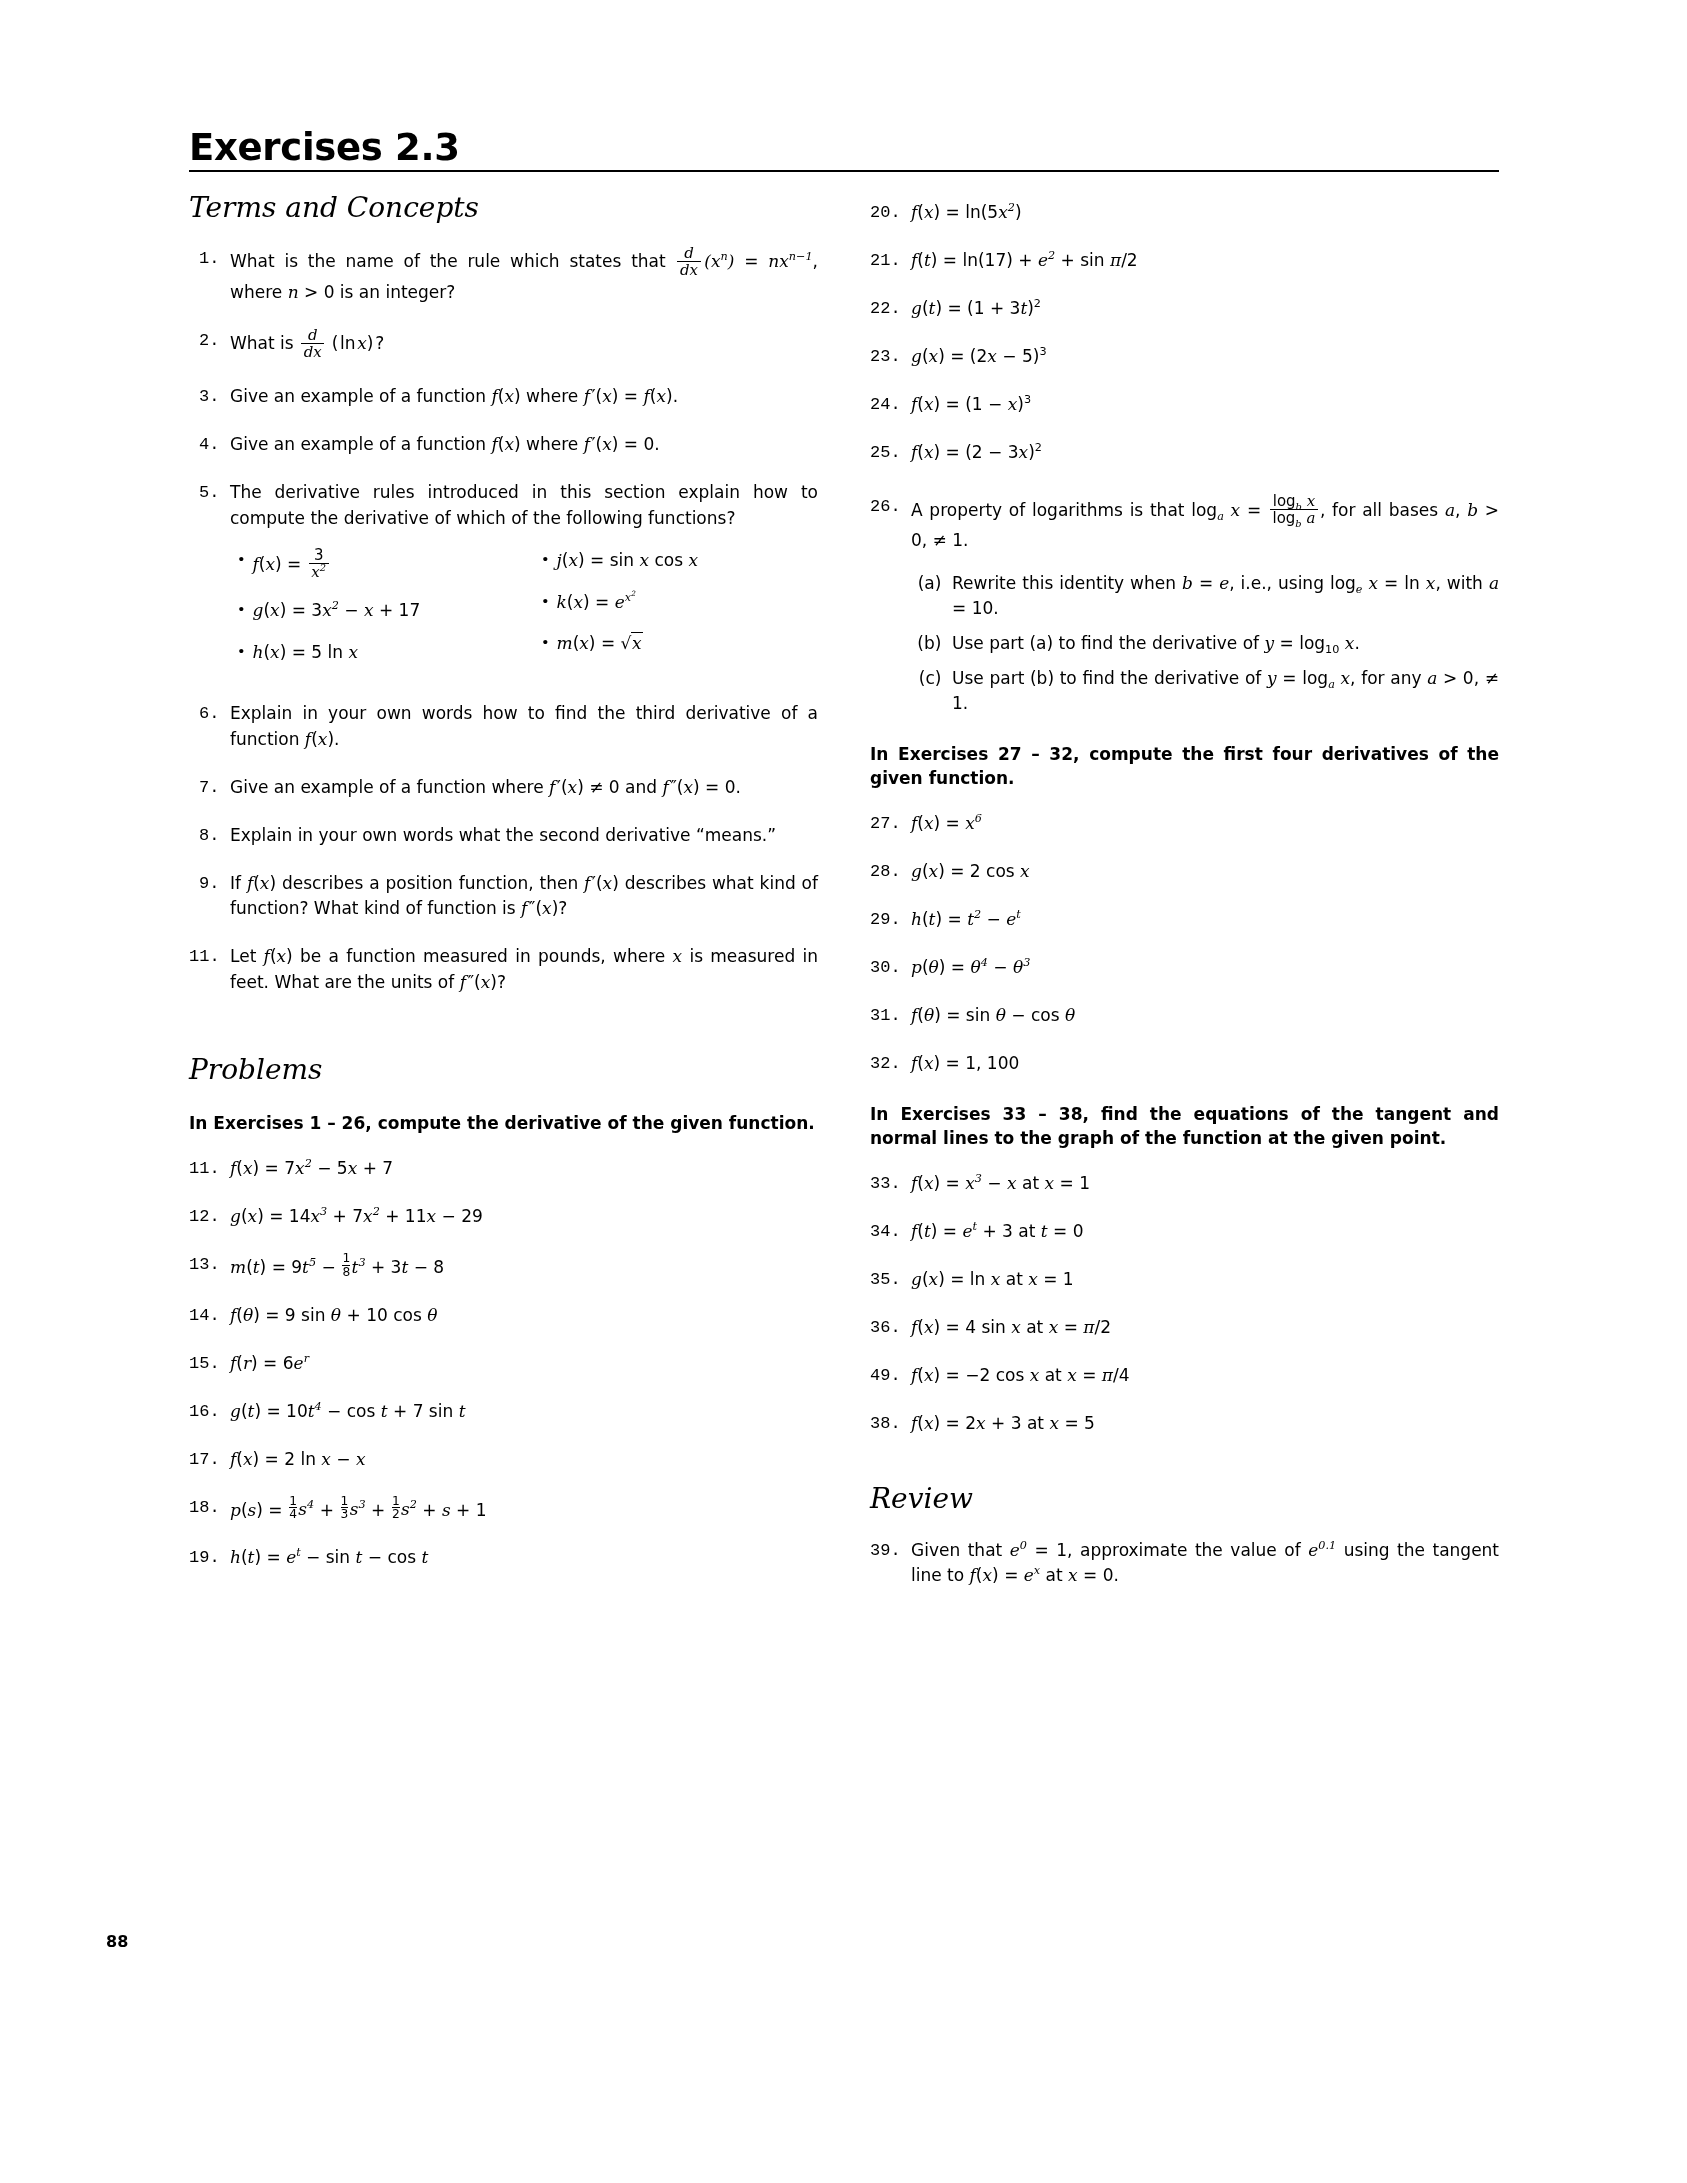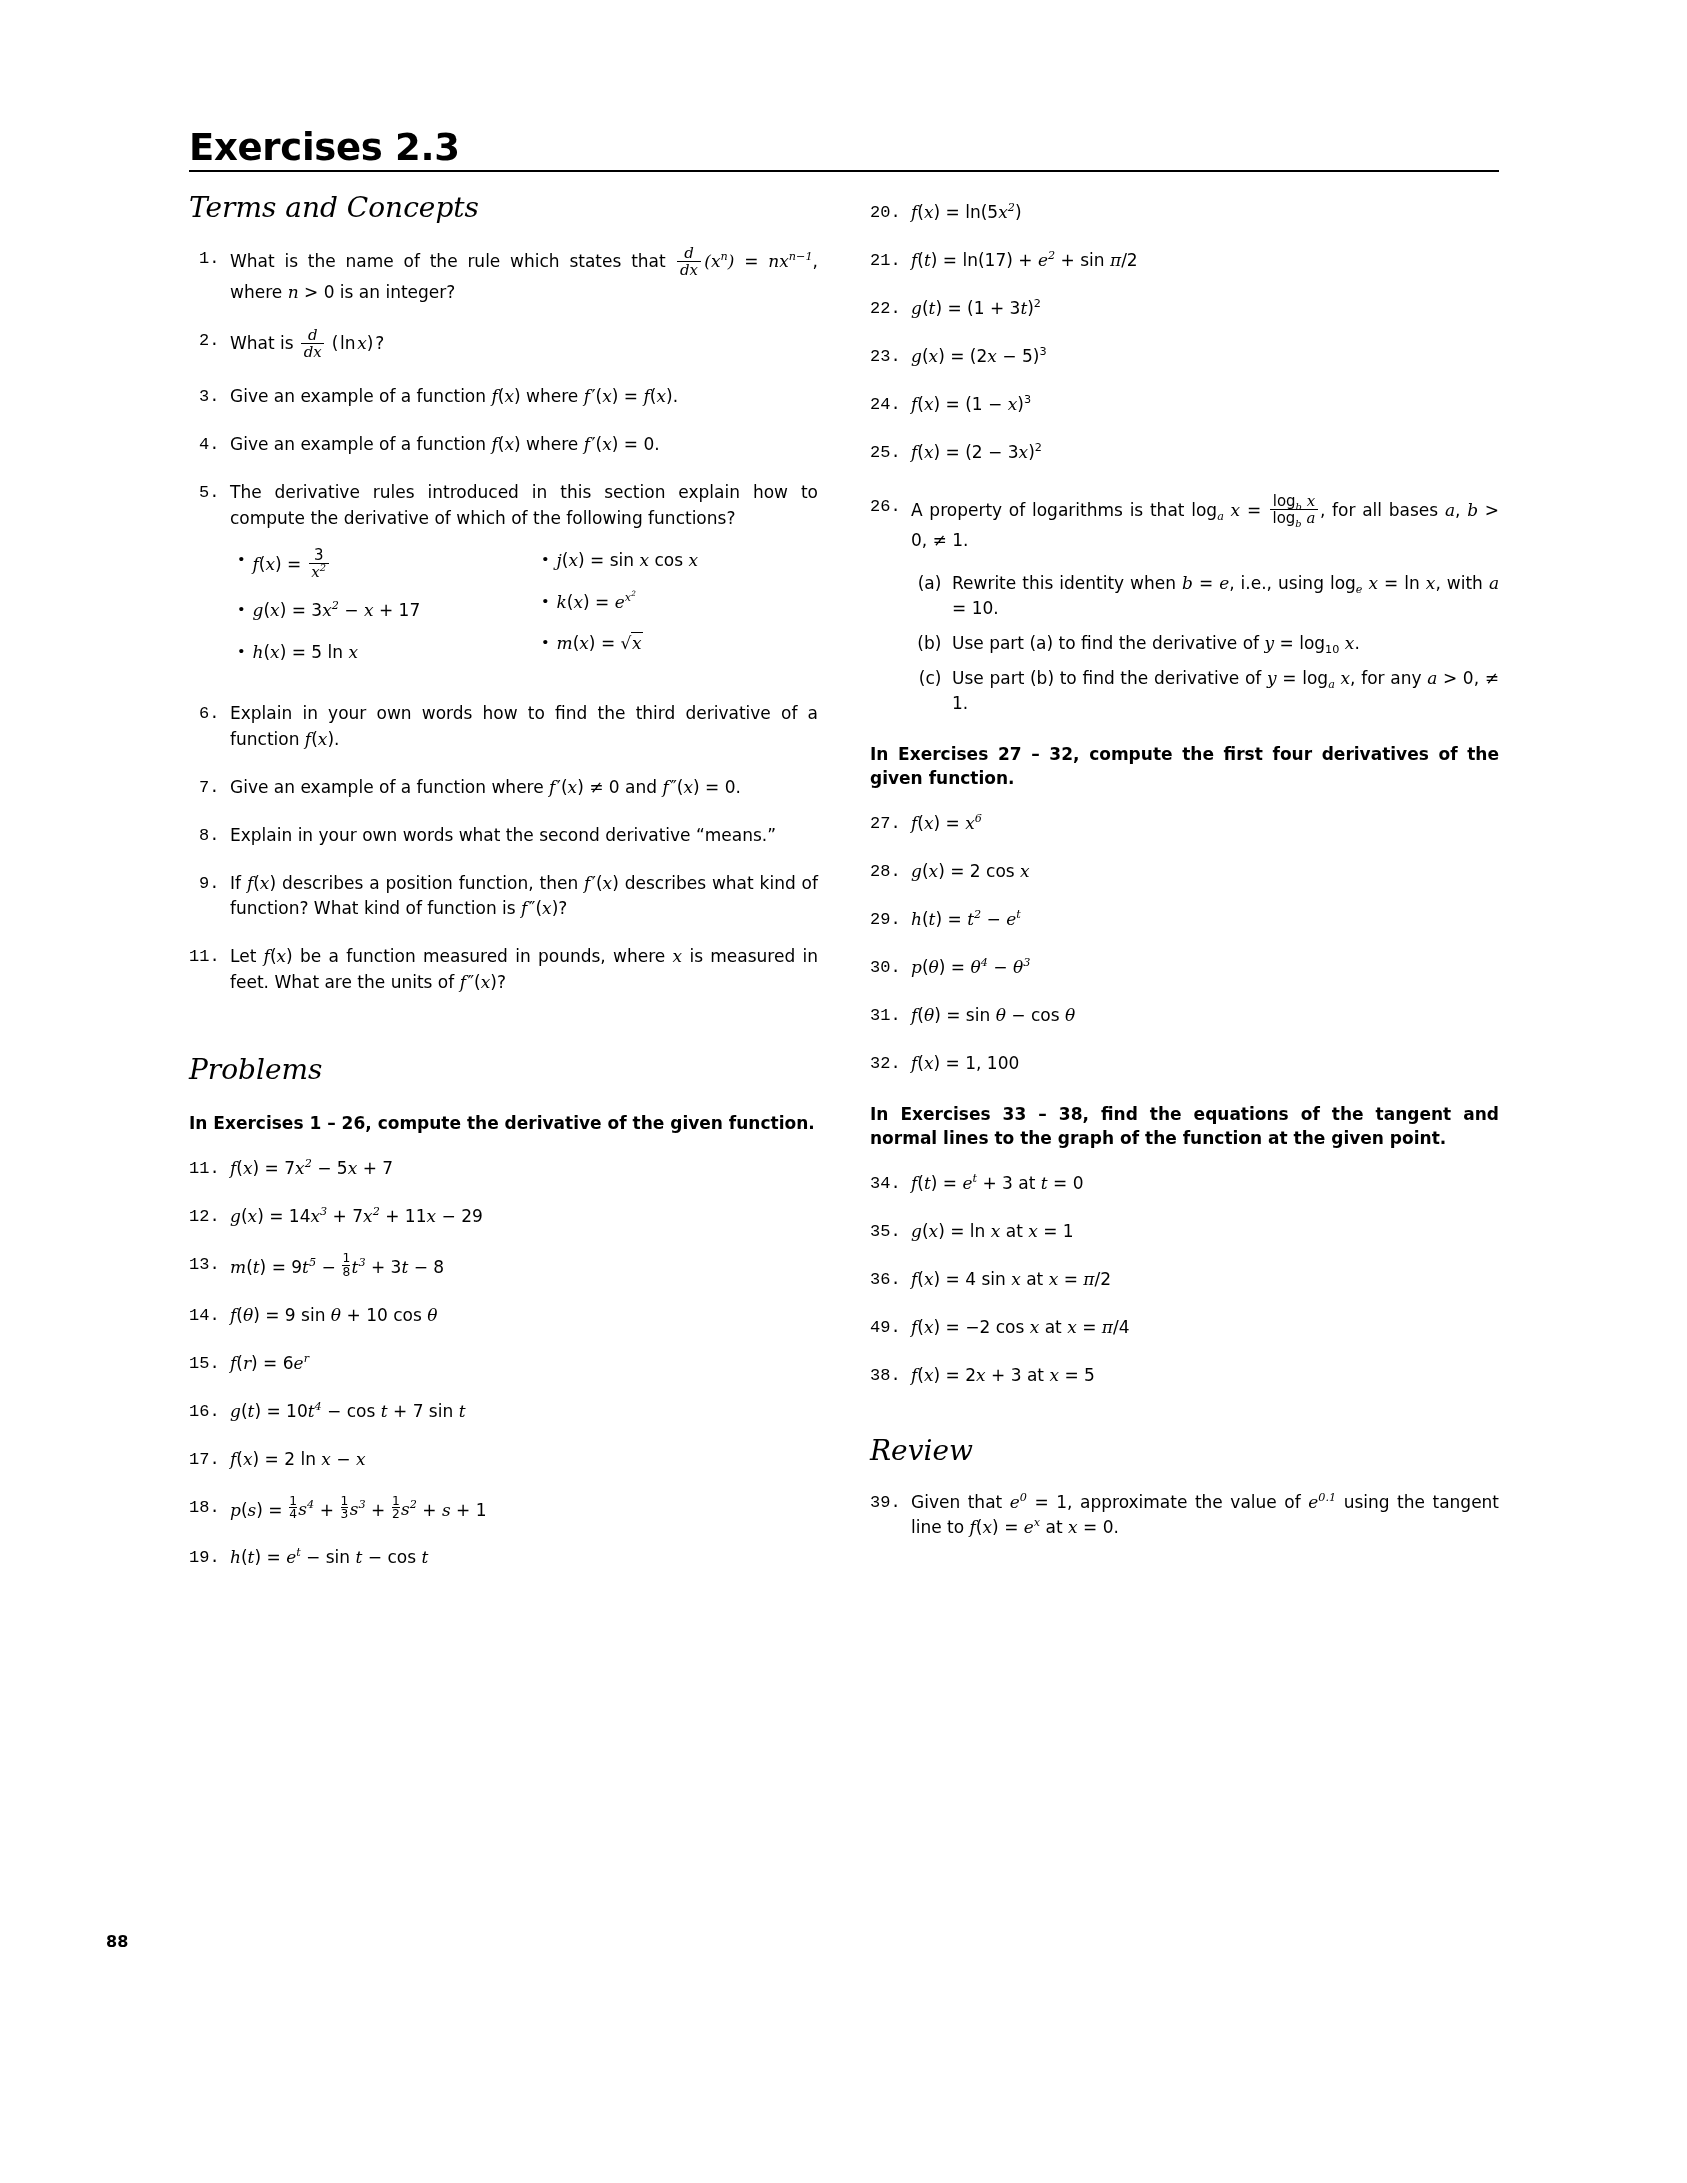--- a/index.html
+++ b/index.html
@@ -475,20 +475,26 @@
 
         <div class="item loose">
           <div class="num">32.</div>
           <div class="body">
             <span class="math">f</span><span class="up">(</span><span class="math">x</span><span class="up">) = 1, 100</span>
           </div>
         </div>
 
         <div class="instr">In Exercises 33 – 38, find the equations of the tangent and normal lines to the graph of the function at the given point.</div>
 
+        <div class="item loose">
+          <div class="num">33.</div>
+          <div class="body">
+            <span class="math">f</span><span class="up">(</span><span class="math">x</span><span class="up">) = </span><span class="math">x<sup>3</sup></span> <span class="up">− </span><span class="math">x</span> <span class="up">at </span><span class="math">x</span> <span class="up">= 1</span>
+          </div>
+        </div>
 
         <div class="item loose">
           <div class="num">34.</div>
           <div class="body">
             <span class="math">f</span><span class="up">(</span><span class="math">t</span><span class="up">) = </span><span class="math">e<sup>t</sup></span> <span class="up">+ 3 at </span><span class="math">t</span> <span class="up">= 0</span>
           </div>
         </div>
 
         <div class="item loose">
           <div class="num">35.</div>

